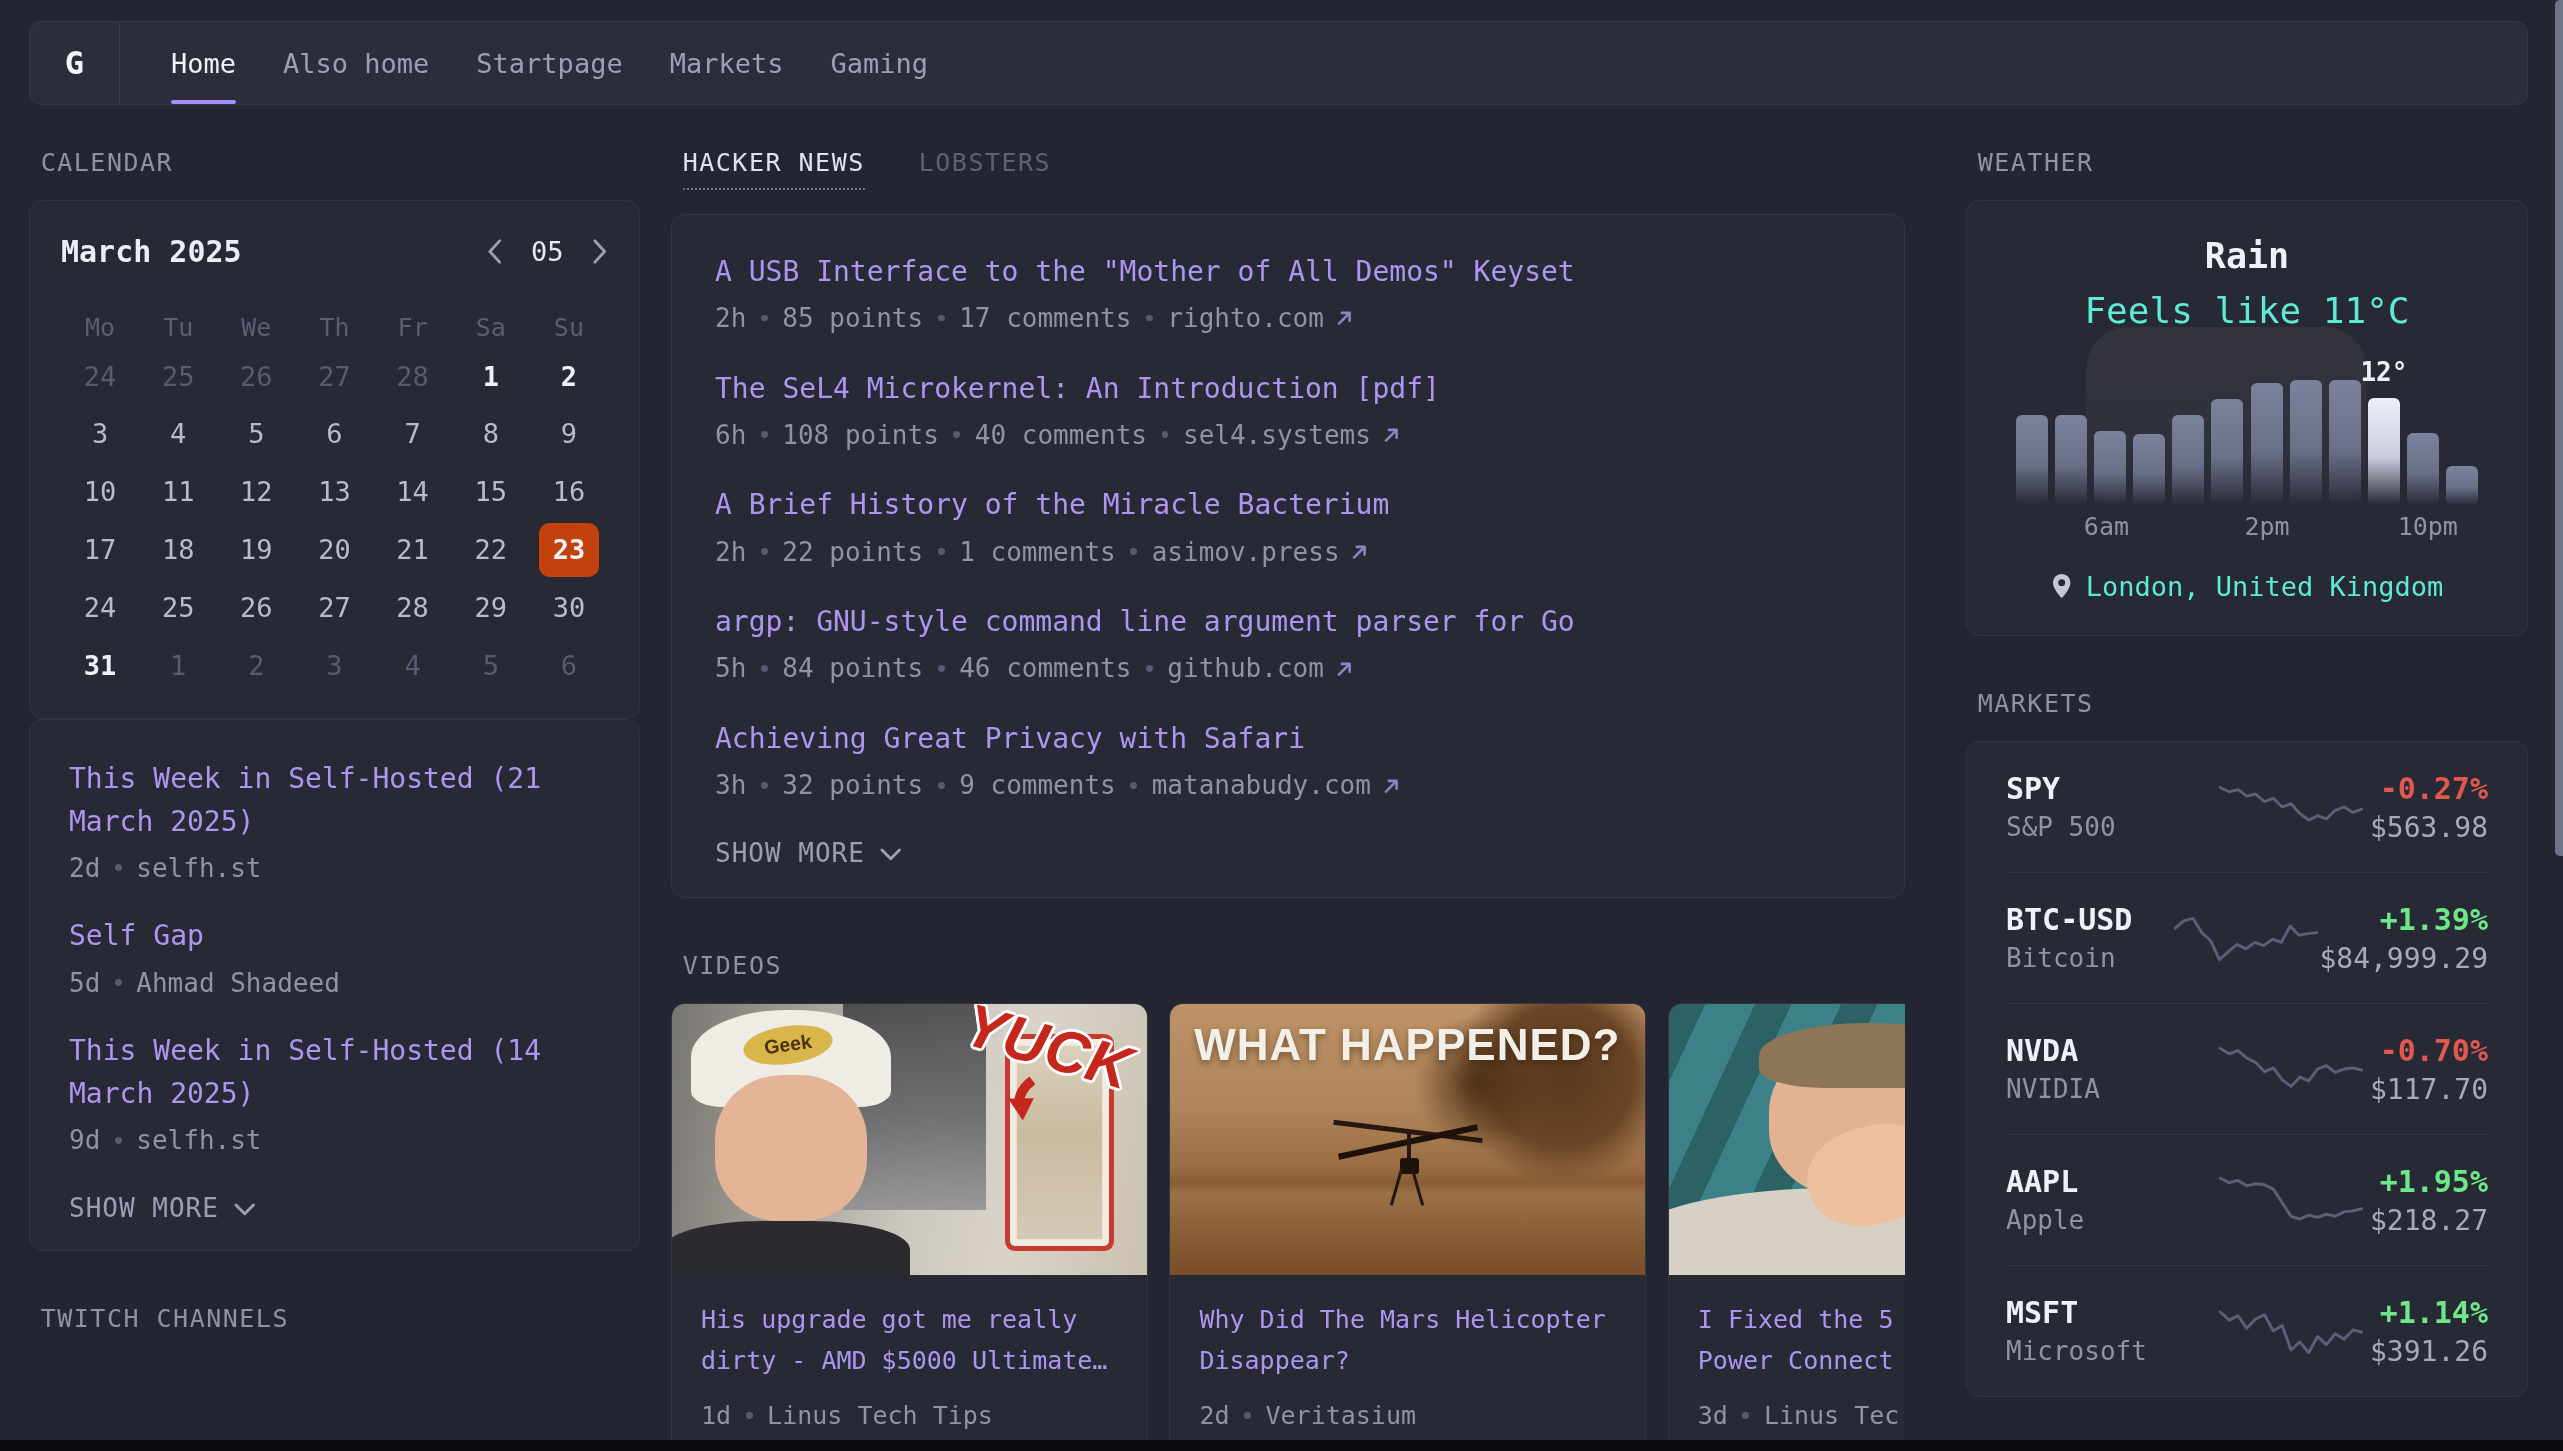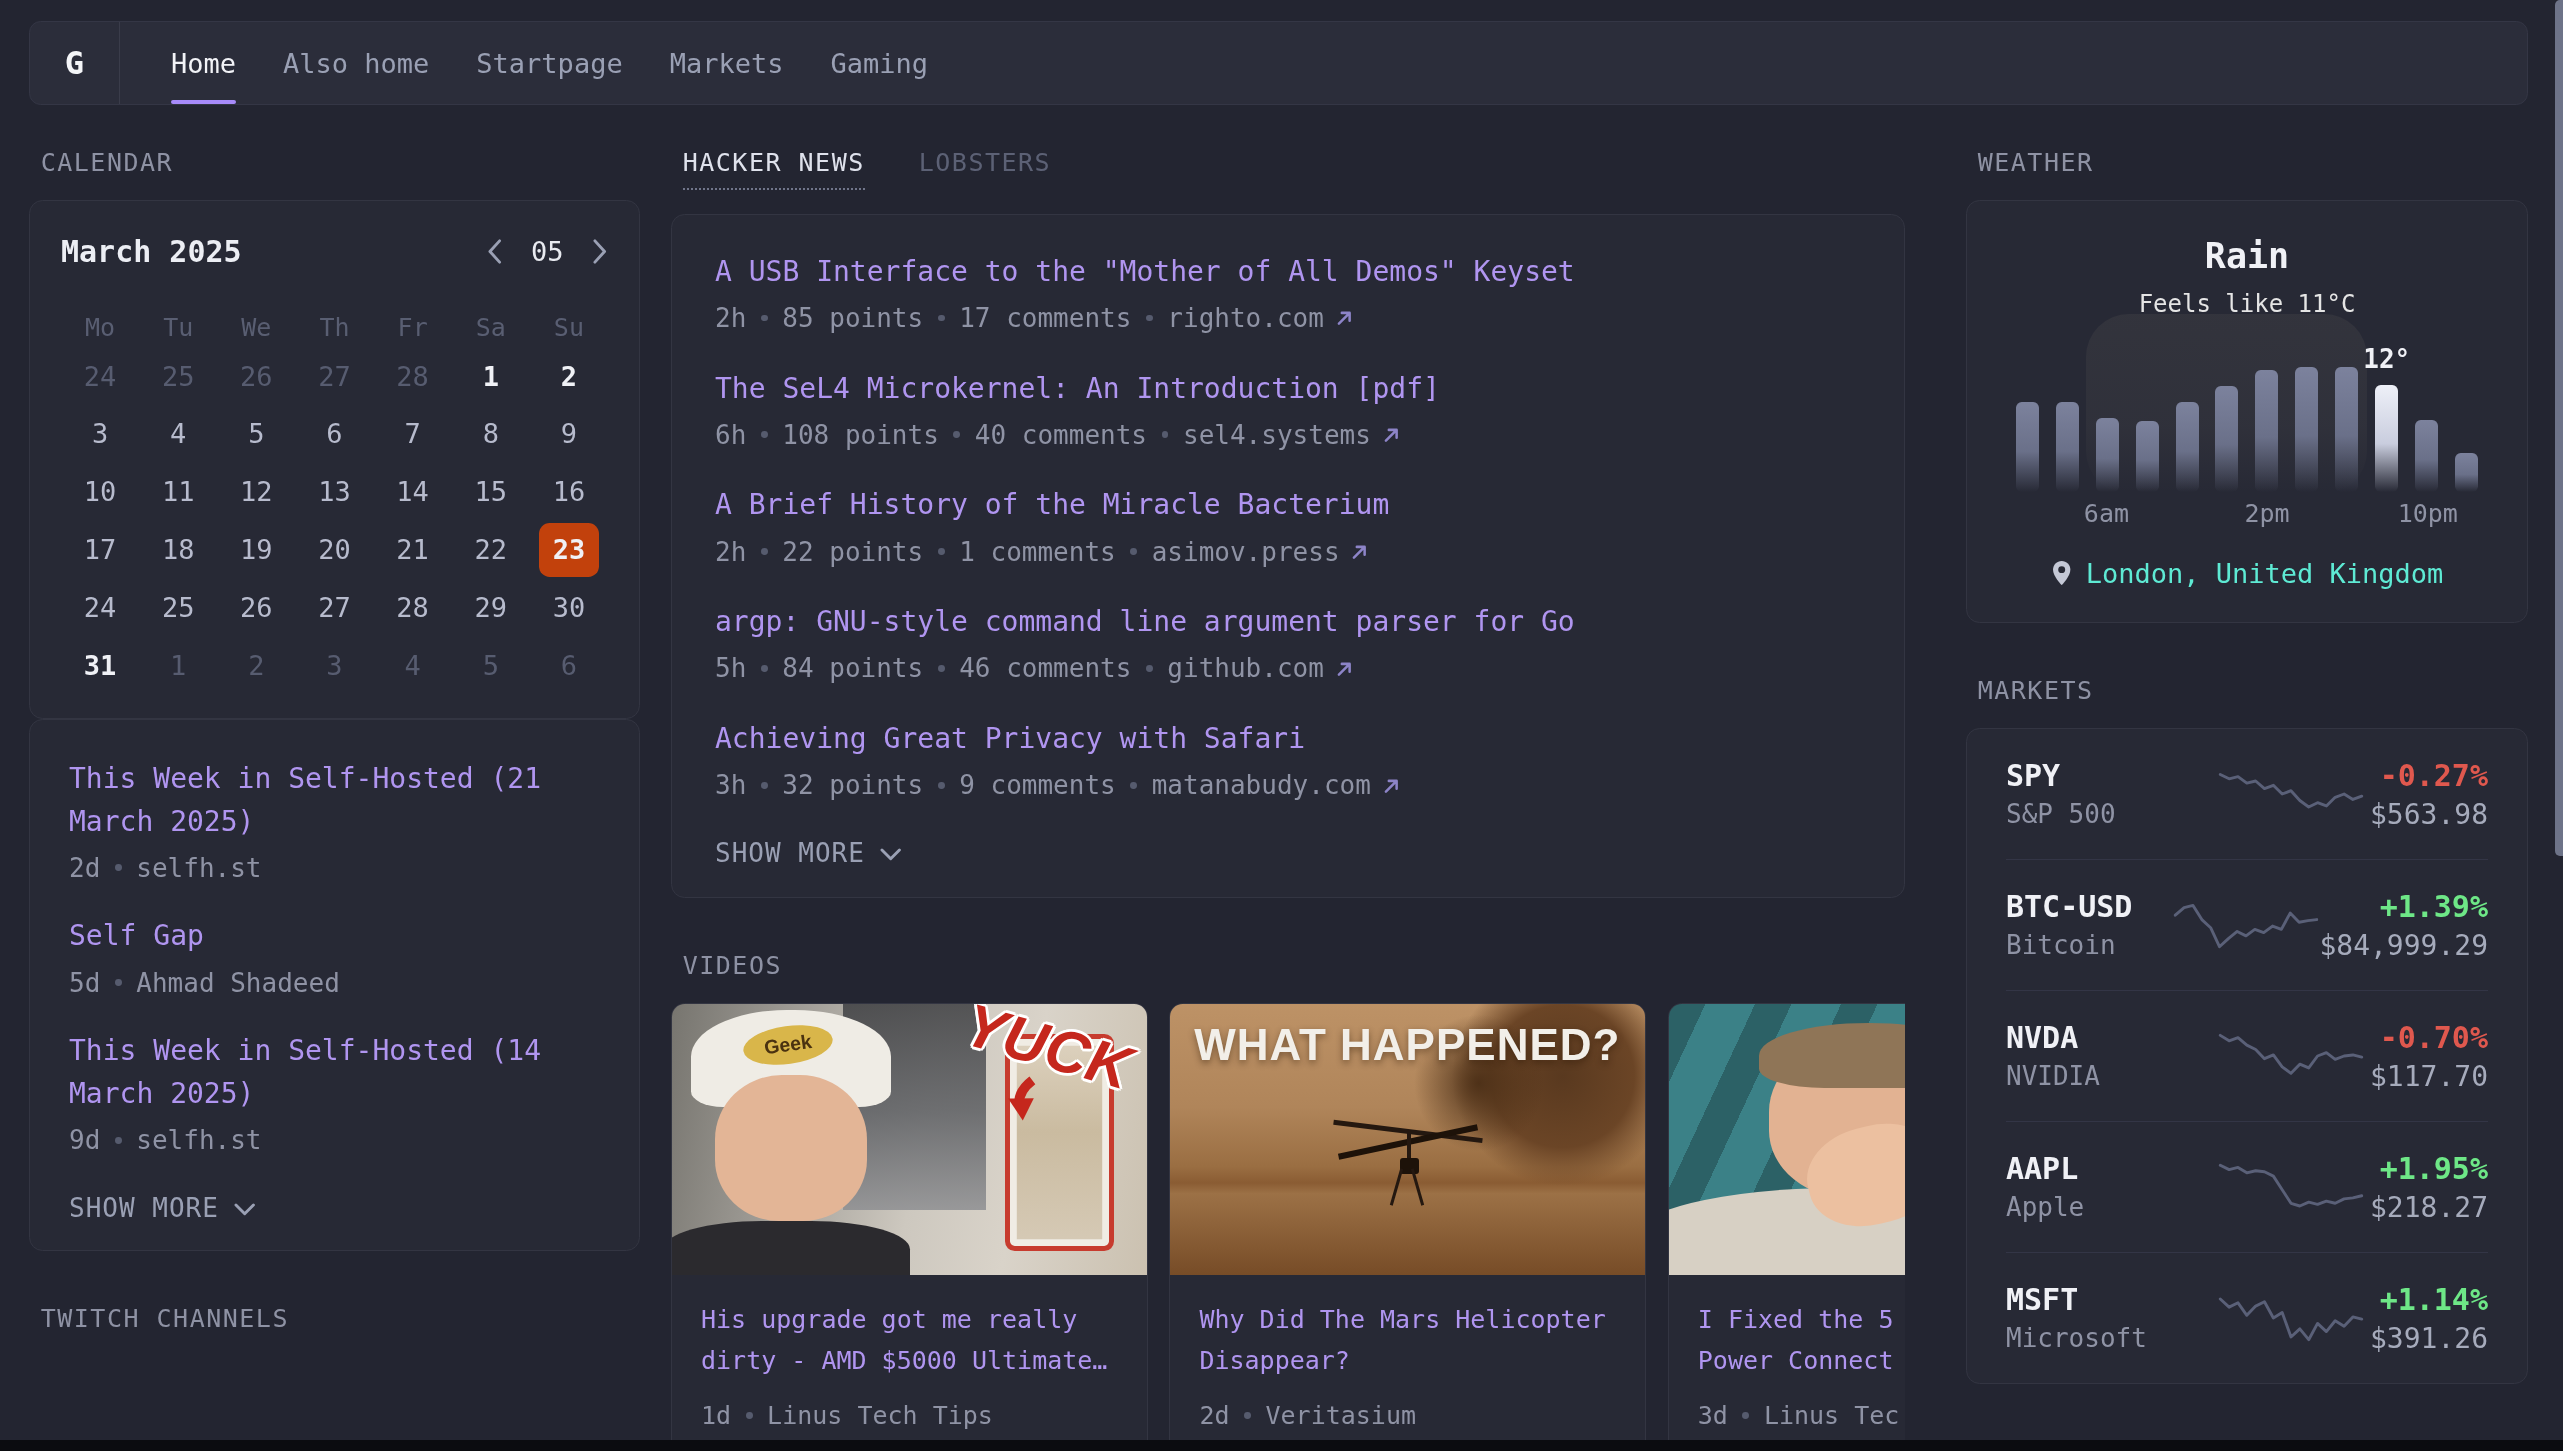--- a/index.html
+++ b/index.html
@@ -115,26 +115,26 @@
   
   .thumb.t3 { background:repeating-linear-gradient(115deg,#2c6166 0 33px,#3b8187 33px 78px); }
   .t3-shade { position:absolute; inset:0; background:linear-gradient(90deg,rgba(0,0,0,0) 50%,rgba(15,25,30,.5)); }
   .t3-jacket { position:absolute; left:-8%; bottom:-10%; width:96%; height:42%; background:#d7d0c4; border-radius:45% 55% 0 0; }
   .t3-head { position:absolute; left:21%; top:12%; width:42%; height:60%; background:#e2b292; border-radius:46% 46% 42% 42%; }
   .t3-hair { position:absolute; left:19%; top:7%; width:46%; height:24%; background:#8f7557; border-radius:50% 50% 30% 30%; }
   .t3-hand { position:absolute; left:29%; top:45%; width:28%; height:36%; background:#ecc0a0; border-radius:46%; transform:rotate(-14deg); }
   
   .weather-card { padding:35px 39px 33px; }
   .weather-cond { text-align:center; font-size:35px; font-weight:600; color:#f0f1f6; }
-  .weather-feels { text-align:center; margin-top:13.6px; font-size:24px; color:#e5e5e5; }
+  .weather-feels { text-align:center; margin-top:13.6px; font-size:36px; color:#5eead4; }
   .weather-chart { position:relative; margin-top:47px; height:127px; padding:0 9.7px;
     display:flex; align-items:flex-end; justify-content:space-between; }
   .daylight-band { position:absolute; top:-51px; bottom:-1.9px; border-radius:43px;
     background:linear-gradient(180deg,rgba(235,220,180,.06),rgba(235,220,180,.045) 62%,rgba(235,220,180,0)); }
-  .wbar { position:relative; width:23px; border-radius:5.8px;
+  .wbar { position:relative; width:32px; border-radius:5.8px;
     background:linear-gradient(180deg,#7c829d 0%,#6a7089 55%,rgba(106,112,137,0) 100%); }
   .wbar.hl { background:linear-gradient(180deg,#eef0f8 0%,#c9cdde 55%,rgba(201,205,222,0) 100%); }
   .wbar-label { position:absolute; top:-41px; left:50%; transform:translateX(-50%);
     font-size:26px; font-weight:700; color:#f0f1f6; white-space:nowrap; }
   .weather-hours { position:relative; height:35px; margin-top:7.8px; padding:0 9.7px; }
   .whour { position:absolute; transform:translateX(-50%); font-size:25px; color:#8f93a5; }
   .weather-loc { margin-top:23.4px; display:flex; align-items:center; justify-content:center; gap:13.6px;
     font-size:27px; color:#5eead4; }
   
   .markets-card { padding:0 39px; }

